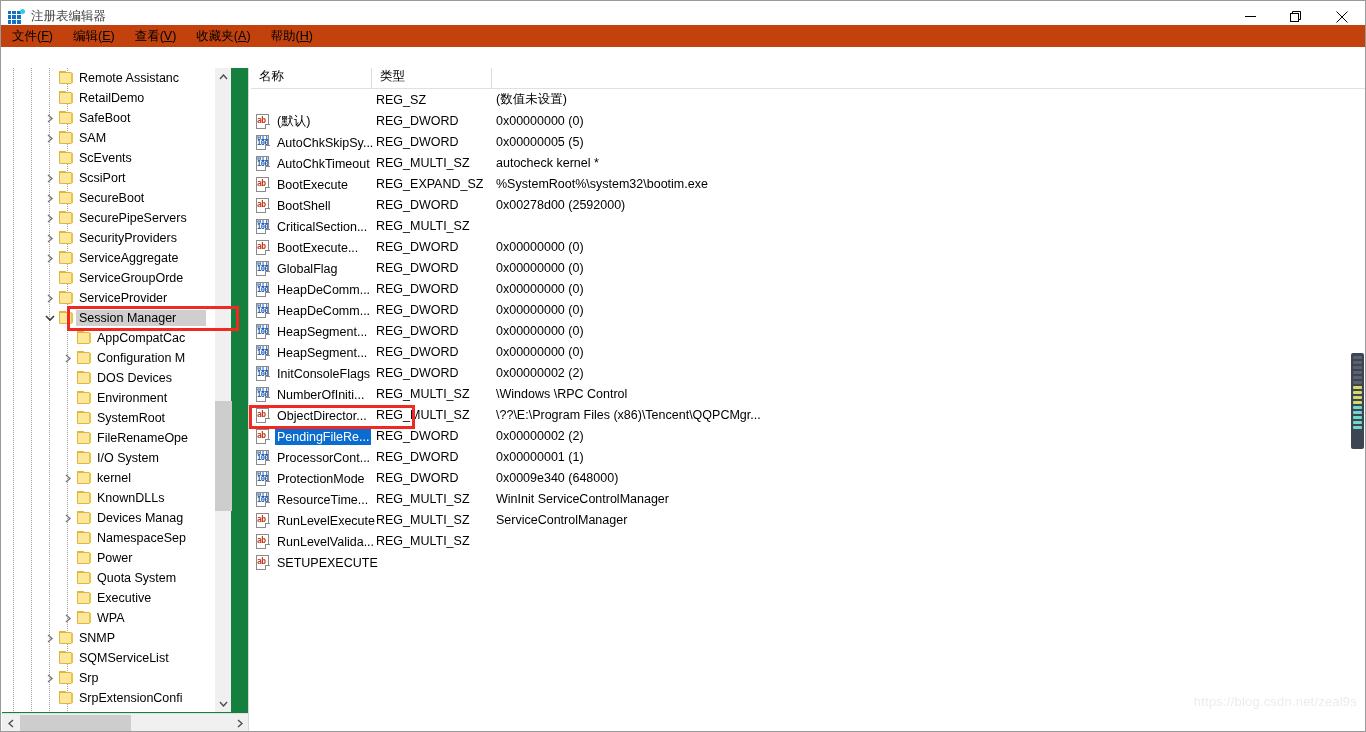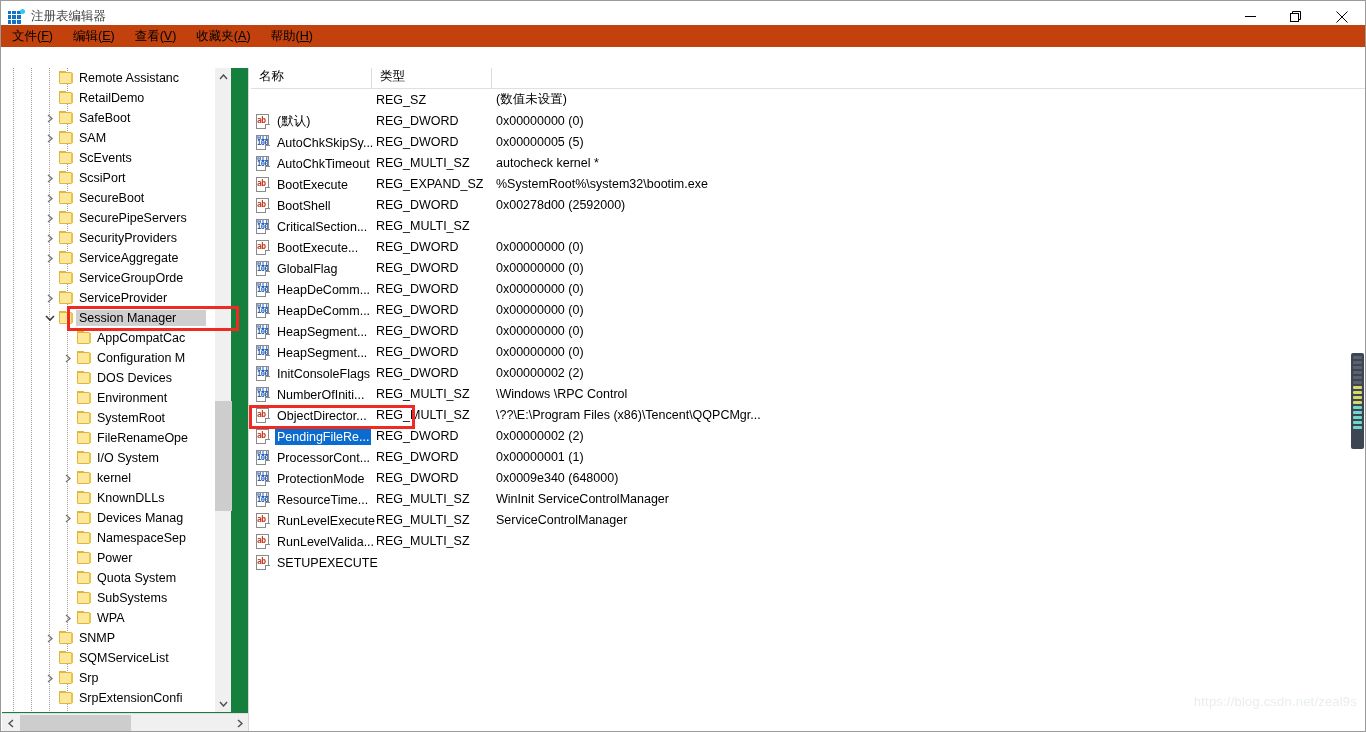--- a/index.html
+++ b/index.html
@@ -648,21 +648,21 @@
               </div>
               <span class="label">Quota System</span>
             </div>
             <div class="tnode" style="padding-left: 72px;">
               <div class="twist"></div>
               <div class="folder">
                 <div class="flap"></div>
                 <div class="body"></div>
                 <div class="spine"></div>
               </div>
-              <span class="label">SubSystems</span>
+              <span class="label">Executive</span>
             </div>
             <div class="tnode" style="padding-left: 72px;">
               <div class="twist">
                 <svg width="8" height="9" viewBox="0 0 8 9">
                   <polyline points="2,1 6,4.5 2,8" fill="none" stroke="#767676" stroke-width="1.4"></polyline>
                 </svg>
               </div>
               <div class="folder">
                 <div class="flap"></div>
                 <div class="body"></div>

